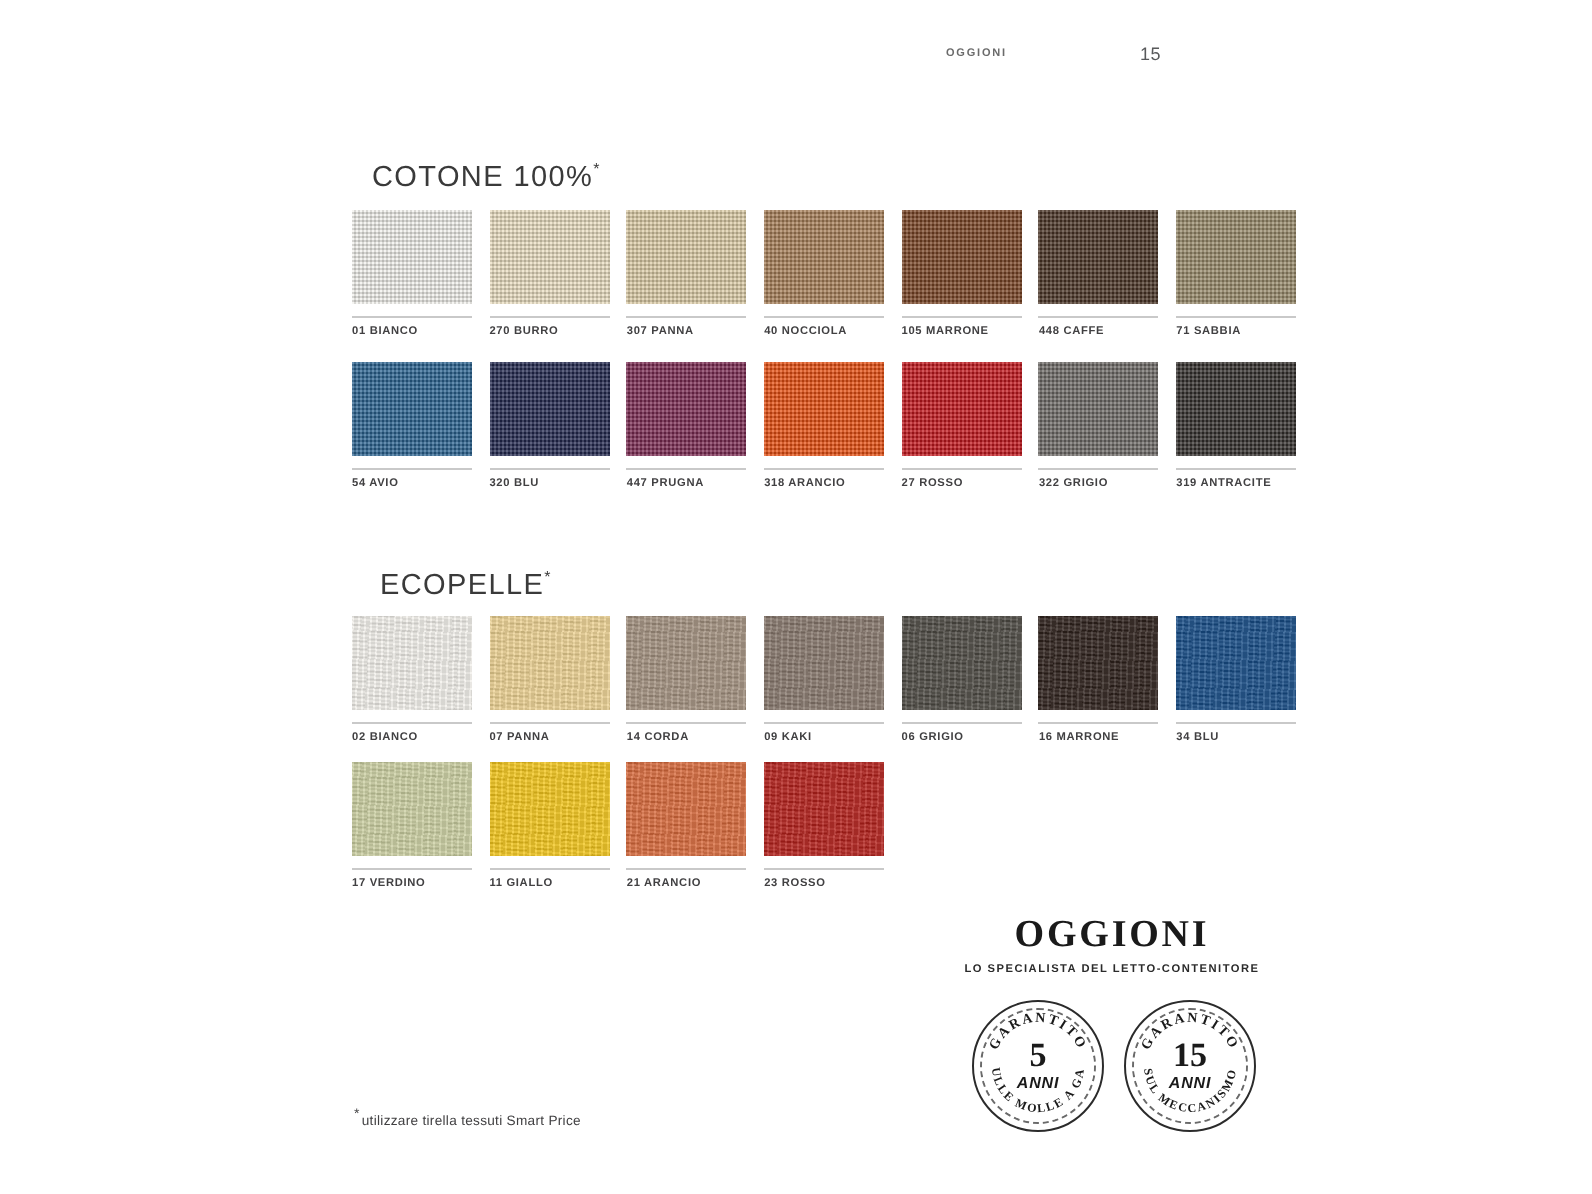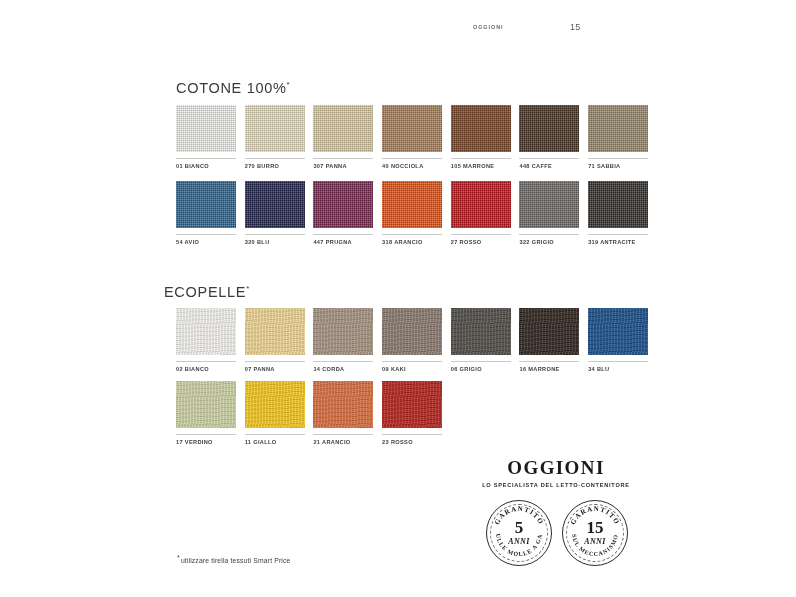--- a/index.html
+++ b/index.html
@@ -50,27 +50,28 @@
   }
 
   
   .section-title {
     position: absolute;
     font-size: 14.5px;
     letter-spacing: 0.7px;
     color: #3a3a3a;
     font-weight: 400;
     white-space: nowrap;
+    margin-left: 10px;
   }
   .section-title .asterisk {
     font-size: 8px;
     vertical-align: super;
   }
   #title-cotone { left: 176px; top: 80px; }
-  #title-ecopelle { left: 164px; top: 284px; }
+  #title-ecopelle { left: 180px; top: 284px; }
 
   
   .swatch-grid {
     position: absolute;
     display: flex;
     gap: 8.7px;
   }
   .swatch-cell {
     width: 60px;
   }
@@ -198,21 +199,21 @@
     gap: 0;
   }
   .badge-number {
     font-family: "Liberation Serif", serif;
     font-size: 17px;
     font-weight: 700;
     line-height: 0.95;
     color: #1a1a1a;
   }
   .badge-anni {
-    font-family: Liberation Serif, serif;
+    font-family: Liberation Sans, sans-serif;
     font-size: 8px;
     font-style: italic;
     font-weight: 700;
     letter-spacing: 0.4px;
     color: #1a1a1a;
     margin-top: 1px;
   }
   .badge-arc {
     position: absolute;
     inset: 0;

